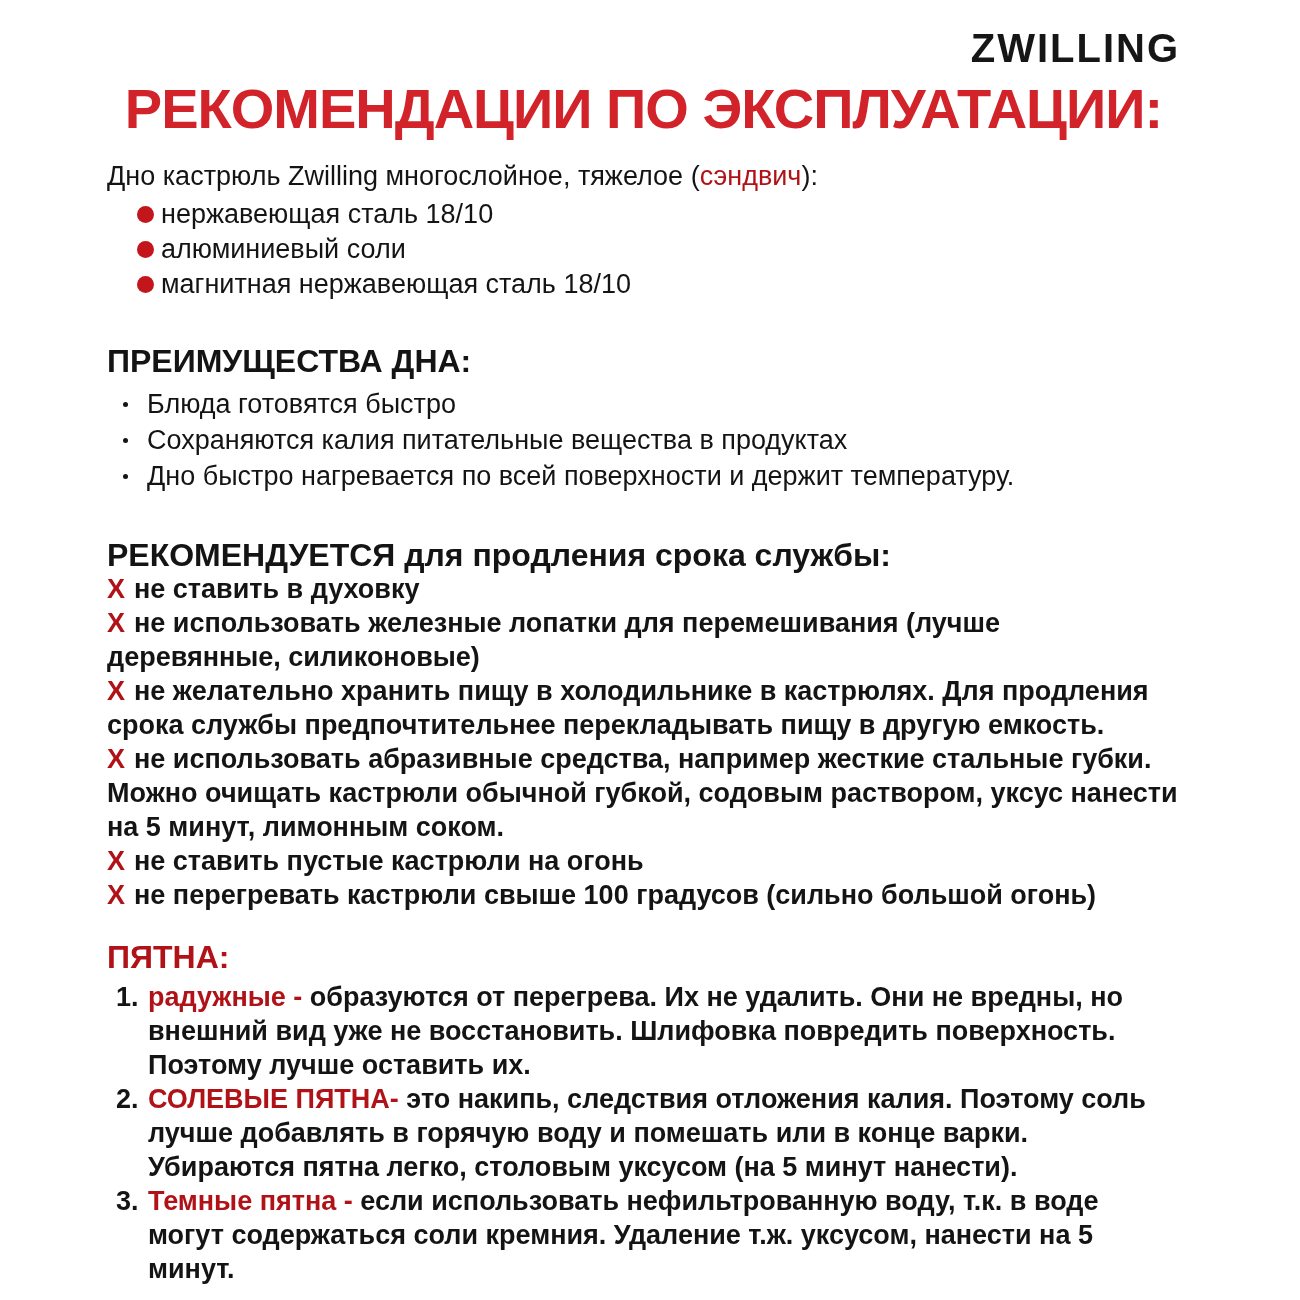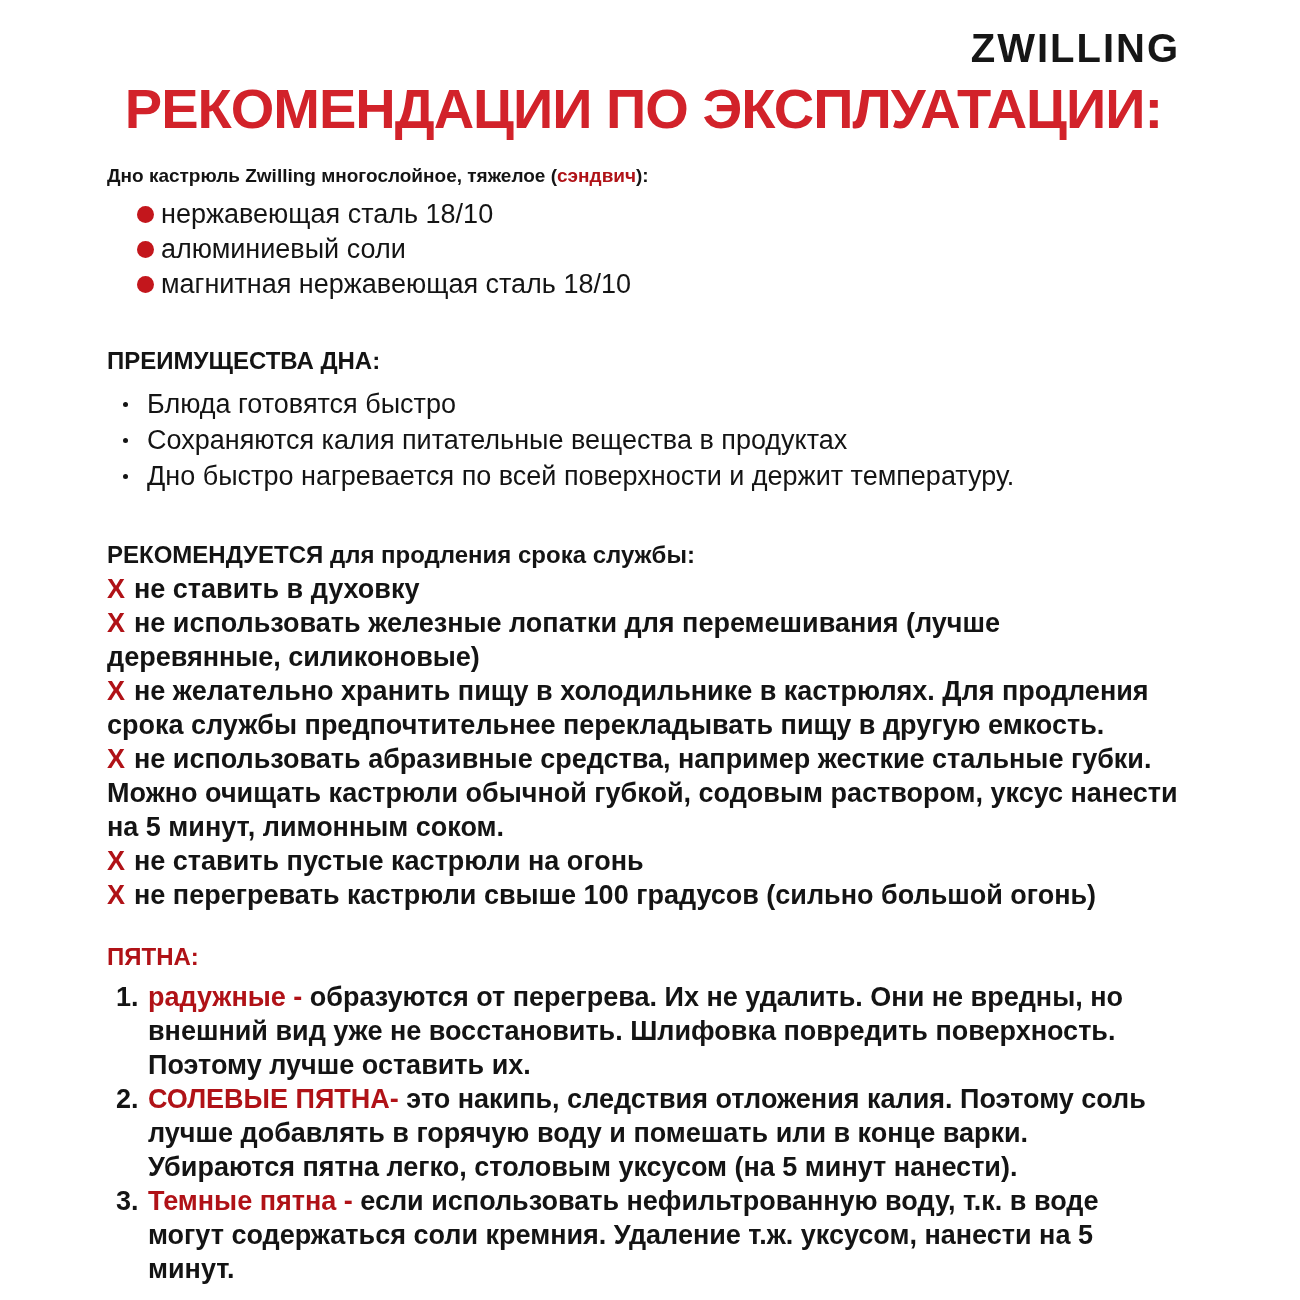--- a/index.html
+++ b/index.html
@@ -30,22 +30,22 @@
     font-size: 56px;
     font-weight: 800;
     letter-spacing: -1px;
     line-height: 1.05;
     white-space: nowrap;
   }
   .red-dark { color: #b01217; }
 
   .intro {
     margin: 20px 0 0 0;
-    font-size: 19px;
-    font-weight: 700;
+    font-size: 27px;
+    font-weight: 400;
     line-height: 34px;
   }
   .dot-list {
     list-style: none;
     margin: 4px 0 0 0;
     padding: 0 0 0 30px;
   }
   .dot-list li {
     display: flex;
     align-items: center;
@@ -56,21 +56,21 @@
   .red-dot {
     flex: none;
     width: 17px;
     height: 17px;
     border-radius: 50%;
     background: #c3161c;
     margin-right: 7px;
   }
   .section-heading {
     margin: 42px 0 0 0;
-    font-size: 24px;
+    font-size: 32px;
     font-weight: 700;
     line-height: 34px;
   }
   .small-dot-list {
     list-style: none;
     margin: 8px 0 0 0;
     padding: 0;
     text-align: center;
   }
   .small-dot-list li {

